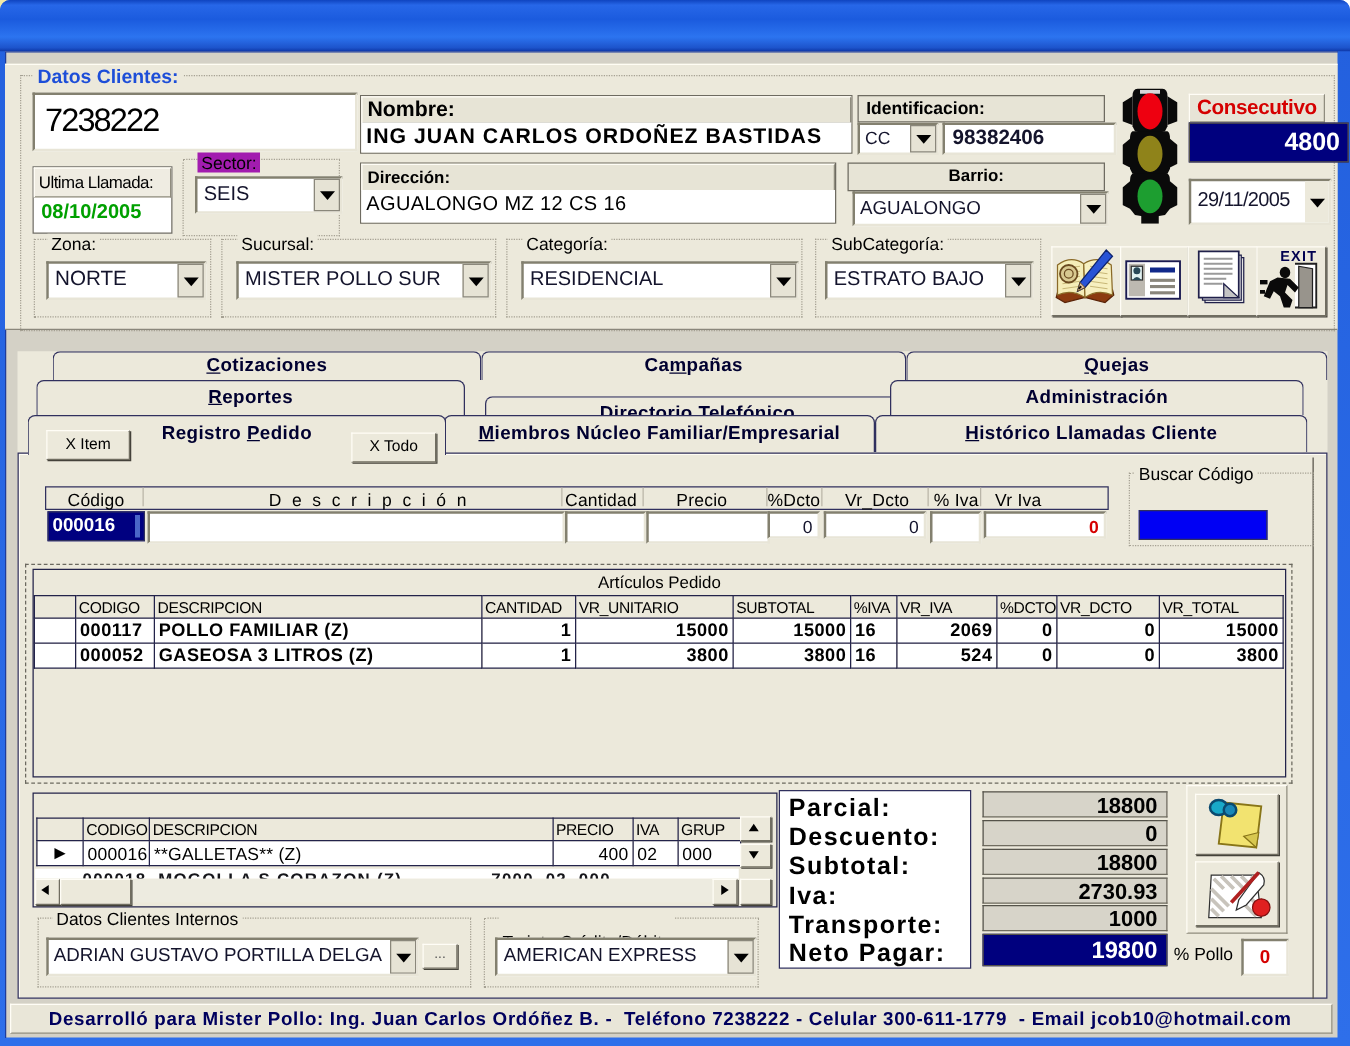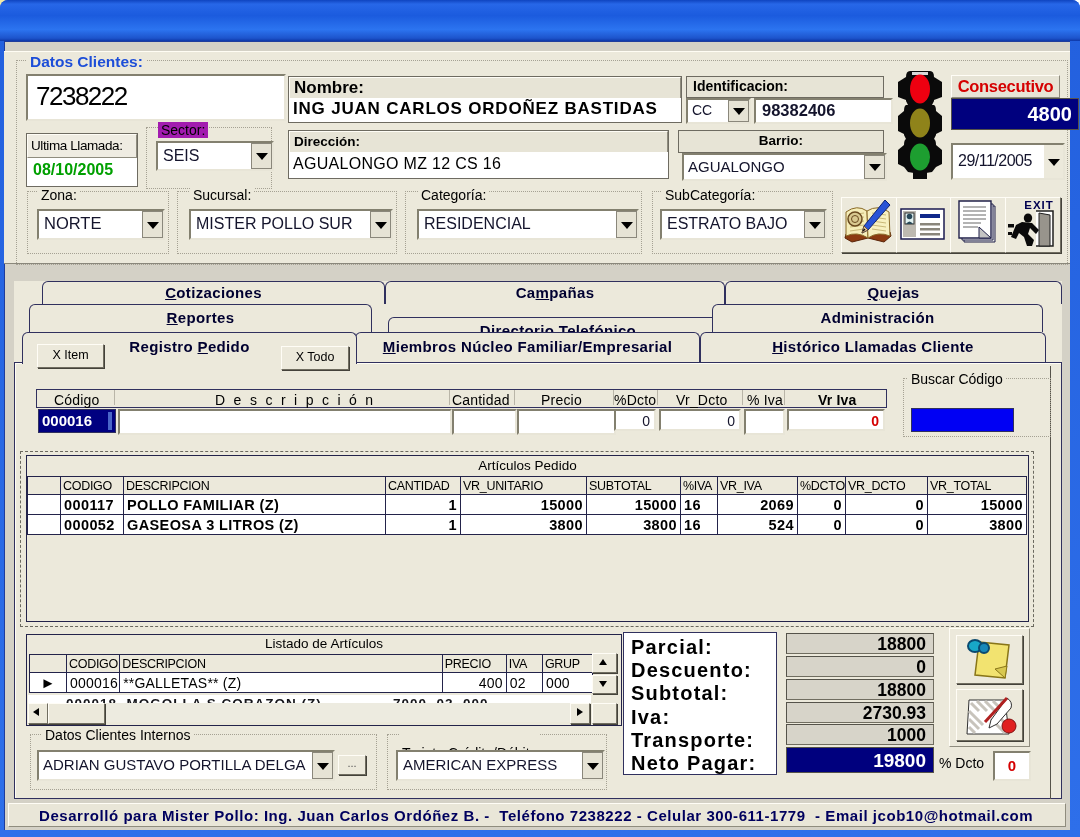--- a/index.html
+++ b/index.html
@@ -191,21 +191,21 @@
     <div class="gl" style="left:613px;top:390px;width:1px;height:15px;background:#B9B5A8;"></div>
     <div class="gl" style="left:657px;top:390px;width:1px;height:15px;background:#B9B5A8;"></div>
     <div class="gl" style="left:742px;top:390px;width:1px;height:15px;background:#B9B5A8;"></div>
     <div class="gl" style="left:784px;top:390px;width:1px;height:15px;background:#B9B5A8;"></div>
 <div class="hl" style="left:215px;top:392px;letter-spacing:8.5px;">Descripción</div>
 <div class="hl" style="left:452px;top:392px;">Cantidad</div>
 <div class="hl" style="left:541px;top:392px;">Precio</div>
 <div class="hl" style="left:614px;top:392px;">%Dcto</div>
 <div class="hl" style="left:676px;top:392px;">Vr_Dcto</div>
 <div class="hl" style="left:747px;top:392px;">% Iva</div>
-<div class="hl" style="left:818px;top:392px;font-weight:bold;">Vr Iva</div>
+<div class="hl" style="left:796px;top:392px;">Vr Iva</div>
 
 <div class="abs" style="left:38px;top:409px;width:78px;height:24px;background:#000080;border:1px solid #30305E;color:#fff;font-weight:bold;font-size:15px;line-height:22px;padding-left:3px;box-sizing:border-box;">000016<span style="position:absolute;right:3px;top:2px;bottom:2px;width:4px;background:#4A66C8;"></span></div>
 <div class="abs s" style="left:118px;top:409px;width:330px;height:22px;"></div>
 <div class="abs s" style="left:452px;top:409px;width:61px;height:22px;"></div>
 <div class="abs s" style="left:517px;top:409px;width:95px;height:22px;"></div>
 <div class="abs s" style="left:614px;top:409px;width:42px;height:22px;font-size:14px;line-height:21px;text-align:right;padding-right:4px;box-sizing:border-box;">0</div>
 <div class="abs s" style="left:659px;top:409px;width:82px;height:22px;font-size:14px;line-height:21px;text-align:right;padding-right:4px;box-sizing:border-box;">0</div>
 <div class="abs s" style="left:744px;top:409px;width:37px;height:22px;"></div>
 <div class="abs s" style="left:787px;top:409px;width:98px;height:22px;color:#D50000;font-weight:bold;font-size:14px;line-height:21px;text-align:right;padding-right:4px;box-sizing:border-box;">0</div>
 
@@ -264,21 +264,20 @@
             <td class="gc b n">524</td>
             <td class="gc b n">0</td>
             <td class="gc b n">0</td>
             <td class="gc b n">3800</td>
   </tr>
  </tbody>
       </table>
 </div>
 
 <div class="abs" style="left:26px;top:634px;width:594px;height:90px;border:1px solid #23234A;background:#ECE9DB;">
- <div style="position:absolute;left:0;top:0;right:0;height:17px;text-align:center;font-size:13.5px;line-height:17px;">Listado de Artículos</div>
  <table style="position:absolute;left:2px;top:19px;border-collapse:collapse;table-layout:fixed;width:564px;font-family:'Liberation Sans',sans-serif;">
   <colgroup>
           <col style="width:37px">
           <col style="width:53px">
           <col style="width:322px">
           <col style="width:64px">
           <col style="width:36px">
           <col style="width:50px">
         </colgroup>
   <tbody>
@@ -319,21 +318,21 @@
 </div>
 
 <div class="abs" style="left:623px;top:632px;width:152px;height:141px;background:#fff;border:1px solid #30305E;"></div>
 <div class="abs" style="left:631px;top:636px;font-weight:bold;font-size:20px;letter-spacing:1.2px;line-height:23.2px;color:#000;">Parcial:<br>Descuento:<br>Subtotal:<br>Iva:<br>Transporte:<br>Neto Pagar:</div>
 <div class="abs tv" style="top:633px;">18800</div>
 <div class="abs tv" style="top:656px;">0</div>
 <div class="abs tv" style="top:679px;">18800</div>
 <div class="abs tv" style="top:702px;">2730.93</div>
 <div class="abs tv" style="top:724px;">1000</div>
 <div class="abs" style="left:786px;top:747px;width:148px;height:26px;background:#00007E;border:1px solid #55524A;color:#fff;font-weight:bold;font-size:19px;line-height:25px;text-align:right;padding-right:7px;box-sizing:border-box;">19800</div>
-<div class="abs" style="left:939px;top:755px;font-size:14px;color:#000;">% Dcto</div>
+<div class="abs" style="left:939px;top:755px;font-size:14px;color:#000;">% Pollo</div>
 <div class="abs s" style="left:993px;top:751px;width:34px;height:26px;color:#D50000;font-weight:bold;font-size:15px;line-height:25px;text-align:center;">0</div>
 <div class="abs" style="left:949px;top:628px;width:79px;height:117px;border:1px solid #8F8C7E;border-top-color:#FFFDF6;border-left-color:#FFFDF6;"></div>
 <div class="abs r" style="left:956px;top:635px;width:65px;height:47px;">
 <svg width="65" height="47" viewBox="0 0 65 47">
  <path d="M22 6 L52 9 L48 42 L18 39 Z" fill="#F2E370" stroke="#887518" stroke-width="1.5"></path>
  <path d="M48 42 L38 33 L50 30 Z" fill="#D8C850" stroke="#887518"></path>
  <ellipse cx="18" cy="10" rx="7" ry="6" fill="#18A8C8" stroke="#0A4A70" stroke-width="2"></ellipse>
  <ellipse cx="27" cy="12" rx="5" ry="5" fill="#1888B8" stroke="#0A4A70" stroke-width="2"></ellipse>
 </svg></div>
 <div class="abs r" style="left:956px;top:689px;width:65px;height:50px;">

